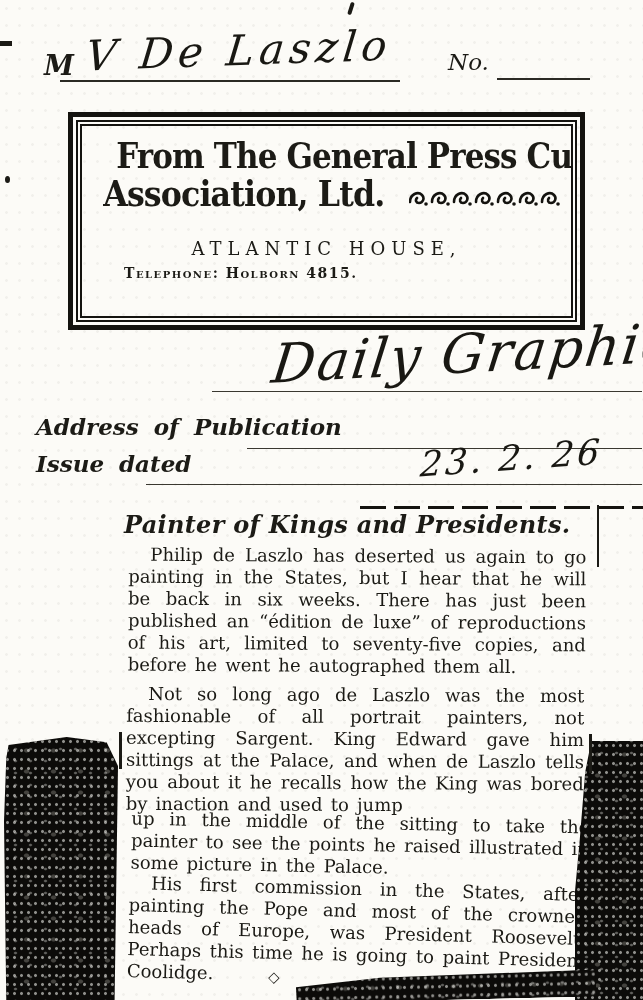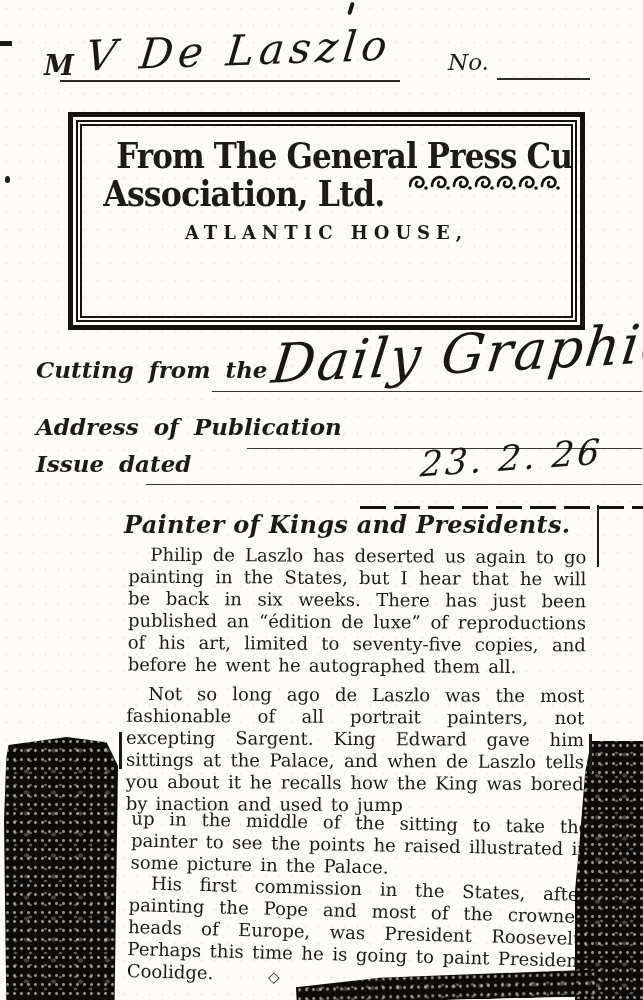--- a/index.html
+++ b/index.html
@@ -20,23 +20,23 @@
   .rule-thin{height:0;border-top:1.5px solid #3a3830;}
   .name-rule{left:60px;top:80px;width:340px;}
   .no-label{left:448px;top:49px;font-size:23px;font-style:italic;}
   .no-rule{left:497px;top:78px;width:93px;}
 
   
   .lh-outer{left:68px;top:112px;width:517px;height:218px;border:5px solid #14130f;box-sizing:border-box;padding:3px;background:transparent;}
   .lh-mid{border:2px solid #14130f;box-sizing:border-box;height:100%;padding:2px;}
   .lh-inner{border:2px solid #14130f;box-sizing:border-box;height:100%;text-align:center;overflow:hidden;}
   .lh-title1{margin-top:8px;font-weight:bold;font-size:36px;letter-spacing:-1px;white-space:nowrap;transform:scaleX(0.86);transform-origin:50% 50%;}
-  .lh-title2-row{display:flex;align-items:flex-start;justify-content:center;gap:6px;margin-top:-4px;}
+  .lh-title2-row{display:flex;align-items:flex-end;justify-content:center;gap:6px;margin-top:-4px;}
   .lh-title2{font-weight:bold;font-size:36px;letter-spacing:-1px;white-space:nowrap;transform:scaleX(0.88);}
-  .lh-addr1{margin-top:8px;font-weight:bold;font-size:18px;letter-spacing:6px;}
+  .lh-addr1{margin-top:24px;font-weight:normal;font-size:18px;letter-spacing:6px;}
   .lh-addr2{margin-top:4px;font-weight:bold;font-size:19px;letter-spacing:2.5px;}
   .lh-tel{margin:6px 0 0 42px;text-align:left;font-weight:bold;font-size:14px;letter-spacing:1.5px;font-variant:small-caps;}
 
   
   .form-label{font-size:23px;font-style:italic;font-weight:bold;word-spacing:7px;white-space:nowrap;}
   .lbl-cutting{left:36px;top:356px;}
   .cutting-rule{left:212px;top:391px;width:430px;}
   .hand-paper{left:272px;top:322px;font-size:54px;letter-spacing:2px;transform:rotate(-3deg) skewX(-10deg);white-space:nowrap;}
   .lbl-address{left:36px;top:413px;}
   .address-rule{left:247px;top:448px;width:395px;}
@@ -115,25 +115,25 @@
               <use href="#curl" x="22" y="0"></use>
               <use href="#curl" x="44" y="0"></use>
               <use href="#curl" x="66" y="0"></use>
               <use href="#curl" x="88" y="0"></use>
               <use href="#curl" x="110" y="0"></use>
               <use href="#curl" x="132" y="0"></use>
             </svg>
           </span>
         </div>
         <div class="lh-addr1">ATLANTIC HOUSE,</div>
+        <div class="lh-tel">Telephone: Holborn 4815.</div>
       </div>
     </div>
   </div>
 
-  <div class="abs form-label lbl-cutting">Cutting from the</div>
   <div class="abs rule-thin cutting-rule"></div>
   <div class="abs hand hand-paper">Daily Graphic</div>
 
   <div class="abs form-label lbl-address">Address of Publication</div>
   <div class="abs rule-thin address-rule"></div>
 
   <div class="abs form-label lbl-issue">Issue dated</div>
   <div class="abs rule-thin issue-rule"></div>
   <div class="abs hand hand-date">23. 2. 26</div>
 

